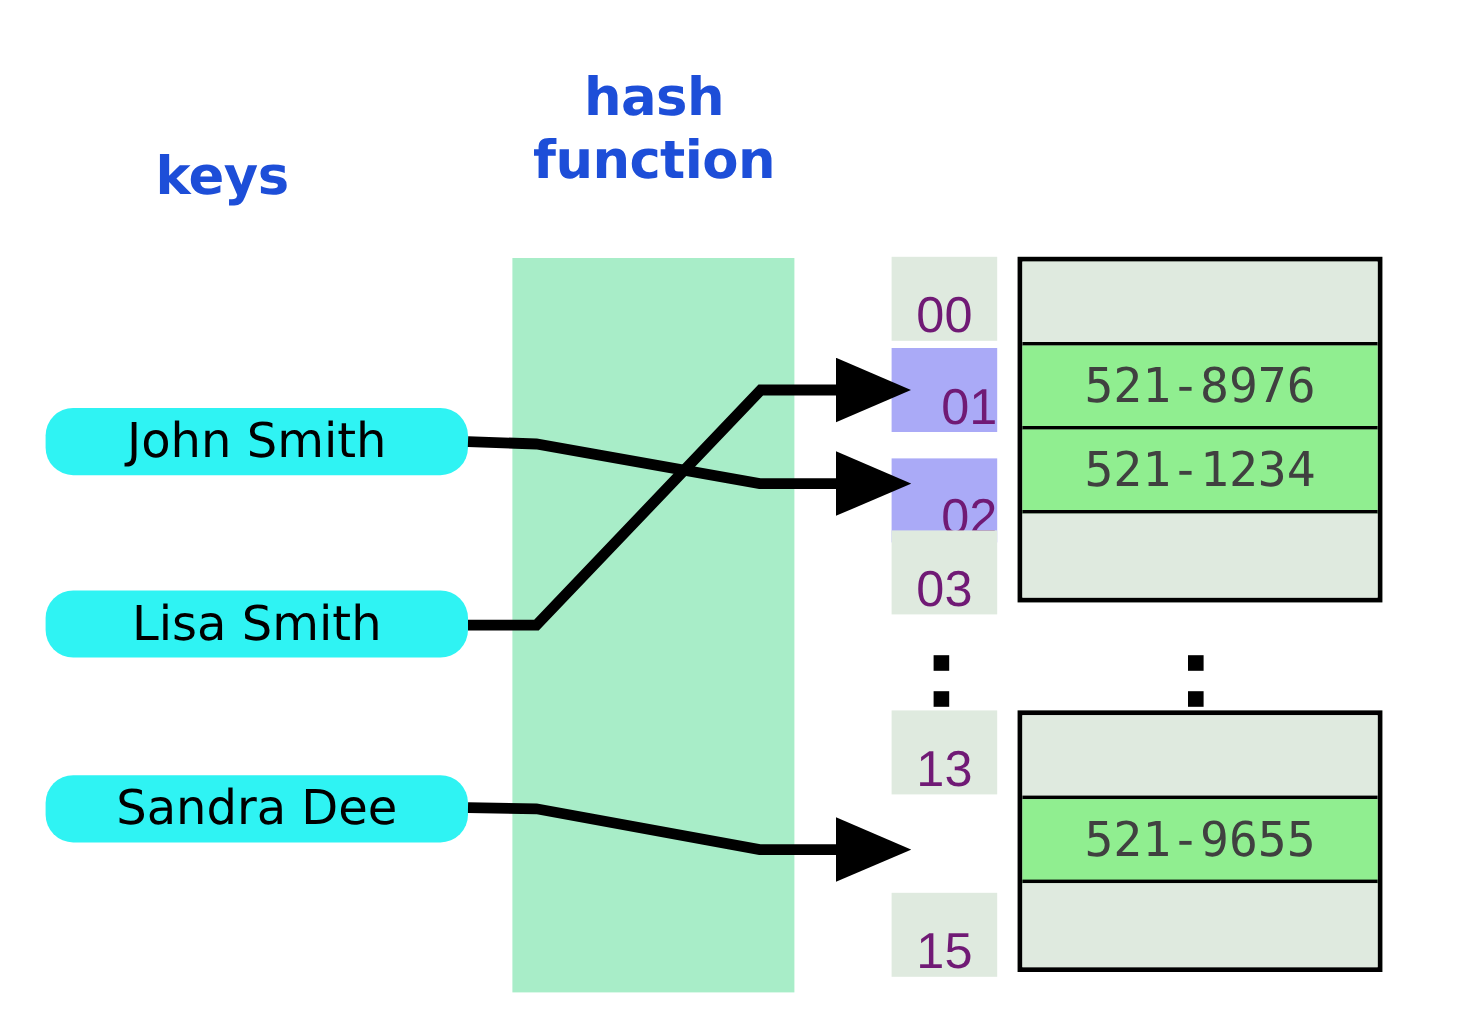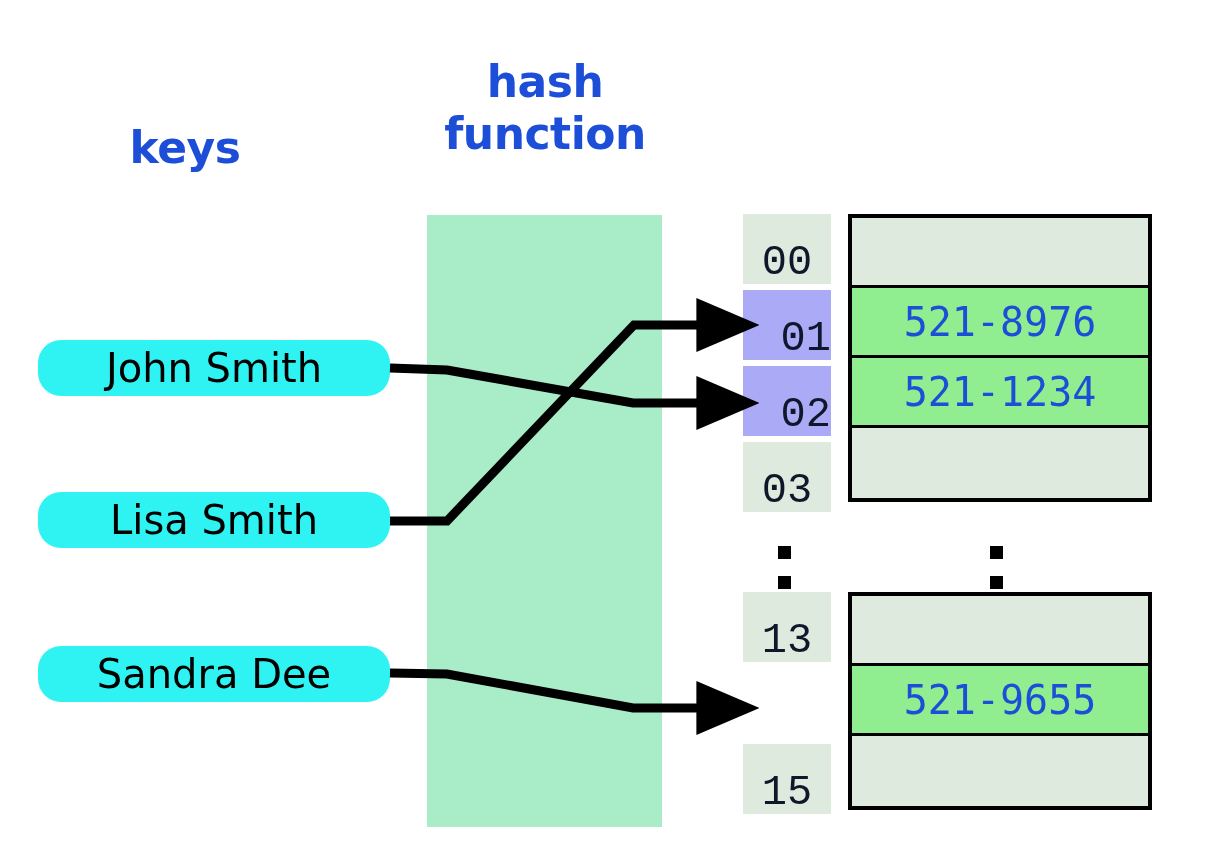--- a/index.html
+++ b/index.html
@@ -73,24 +73,24 @@
     position: absolute;
     left: 743px;
     width: 88px;
     height: 70px;
     display: flex;
     align-items: center;
     justify-content: center;
     box-sizing: border-box;
   }
   .index-cell span {
-    font-family: Liberation Mono, monospace;
+    font-family: Liberation Sans, sans-serif;
     font-size: 42px;
     line-height: 42px;
-    color: #0f172a;
+    color: #701a75;
     white-space: pre;
     margin-top: 28px;
   }
   .index-plain  { background: #dfeadf; }
   .index-active { background: #aaaaf7; justify-content: flex-end; }
 
   
   .bucket-table {
     position: absolute;
     left: 848px;
@@ -110,21 +110,21 @@
     justify-content: center;
     border-bottom: 3px solid #000000;
     background: #dfeadf;
   }
   .bucket-row:last-child { border-bottom: none; }
   .bucket-row.filled { background: #90ee90; }
   .bucket-row span {
     font-family: "DejaVu Sans Mono", "Liberation Mono", monospace;
     font-size: 40px;
     line-height: 40px;
-    color: #1d4ed8;
+    color: #404040;
     white-space: pre;
   }
 
   
   .vdots {
     position: absolute;
     width: 20px;
     height: 46px;
   }
   .vdots i {
@@ -170,21 +170,21 @@
   <div class="key-box" id="key-2">
     <span>Sandra Dee</span>
   </div>
 
   <div class="index-cell index-plain" style="top:214px;">
     <span>00</span>
   </div>
   <div class="index-cell index-active" style="top:290px;">
     <span>01</span>
   </div>
-  <div class="index-cell index-active" style="top:366px;">
+  <div class="index-cell index-active" style="top:382px;">
     <span>02</span>
   </div>
   <div class="index-cell index-plain" style="top:442px;">
     <span>03</span>
   </div>
 
   <div class="vdots" id="vdots-index">
     <i class="d1"></i>
     <i class="d2"></i>
   </div>

